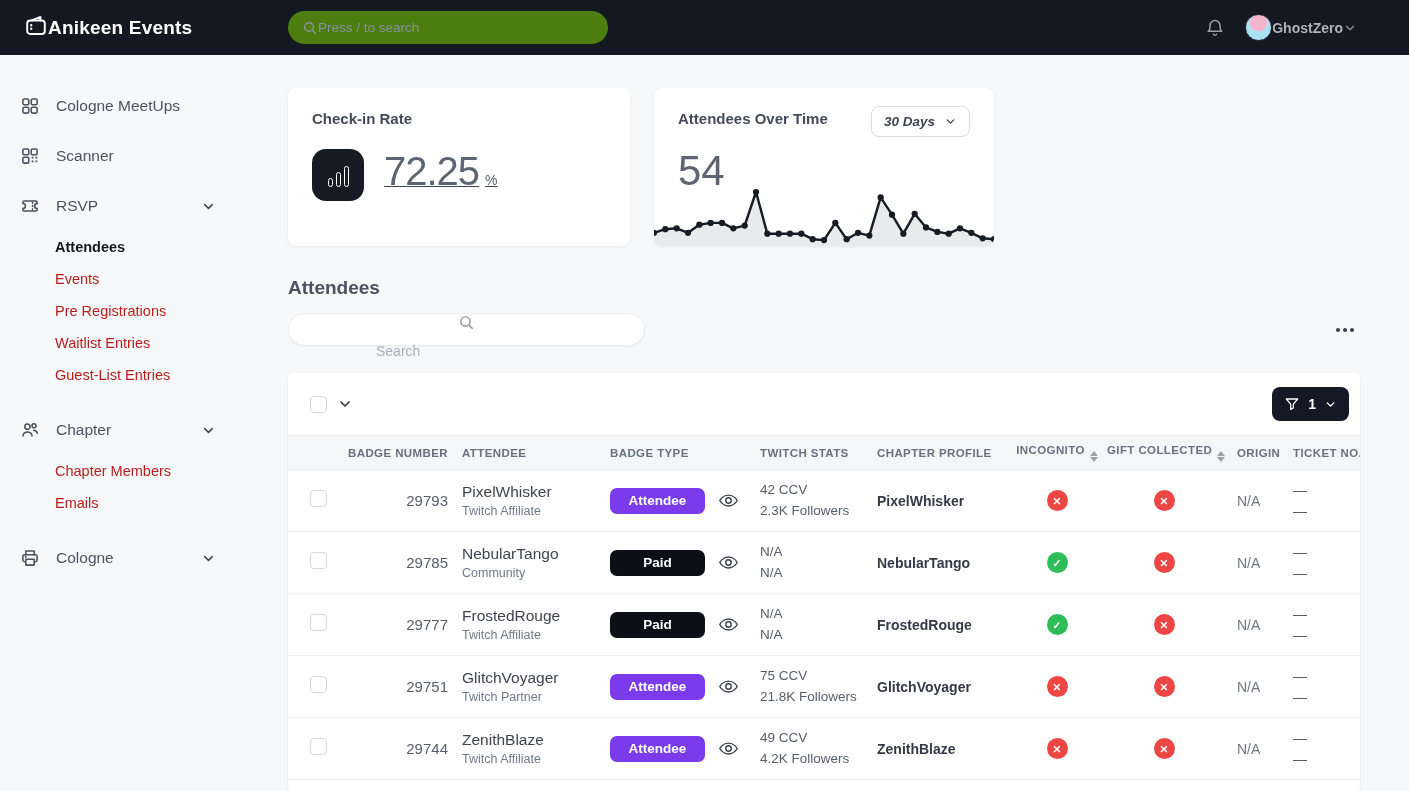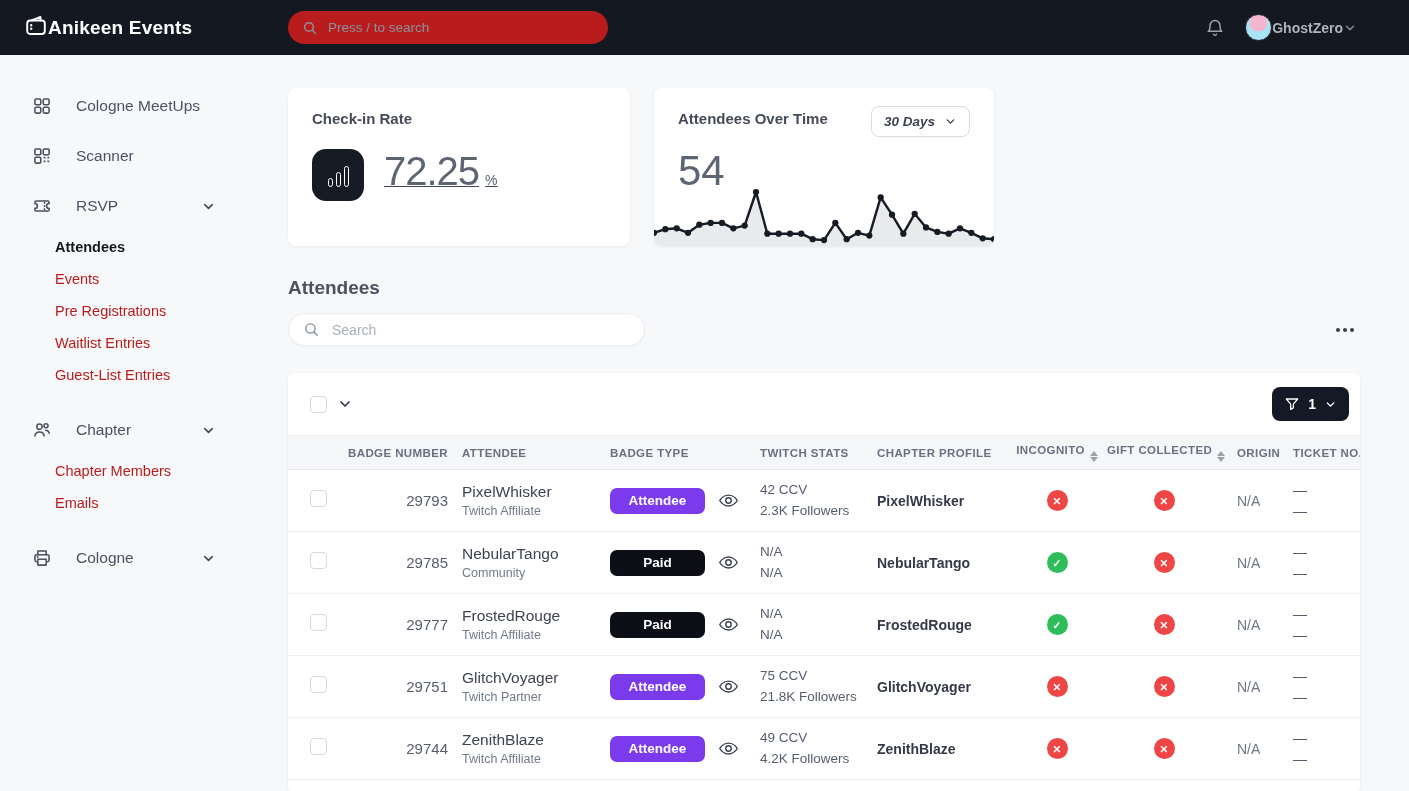--- a/index.html
+++ b/index.html
@@ -3,39 +3,39 @@
 <meta charset="utf-8">
 <style>
   * { box-sizing: border-box; margin: 0; padding: 0; }
   html,body { width:1409px; height:791px; overflow:hidden; }
   body { font-family:"Liberation Sans", sans-serif; background:#f7f8fa; color:#3f4453; }
 
   
   .navbar { height:55px; background:#141821; display:flex; align-items:center; padding:0 52px 0 24px; }
   .brand { display:flex; align-items:center; width:264px; color:#fff; }
   .brand-title { font-size:19px; font-weight:bold; letter-spacing:.2px; }
-  .nav-search { display:flex; align-items:center; gap:10px; width:320px; height:33px;
-    background:#b91c1c; border-radius:17px; padding:0 14px; }
+  .nav-search { display:flex; align-items:center; width:320px; height:33px;
+    background:#4d7c0f; border-radius:17px; padding:0 14px; }
   .nav-search input { flex:1; background:transparent; border:none; outline:none;
     color:#c9ced6; font-size:13.5px; font-family:inherit; }
   .nav-search input::placeholder { color:#8a929c; }
   .nav-right { margin-left:auto; display:flex; align-items:center; gap:20px; }
   .bell { color:#9aa2ac; display:flex; cursor:pointer; }
   .user-chip { display:flex; align-items:center; gap:0; cursor:pointer; }
   .avatar { width:27px; height:27px; border-radius:50%;
     background: radial-gradient(circle at 50% 30%, #f5b6cd 0 38%, #f5b6cd 40%, #a9e2f2 42%);
     border:1px solid #2a3039; }
   .user-name { color:#aeb4be; font-weight:bold; font-size:14px; }
   .chev { color:#8a919b; display:flex; }
 
   
   .layout { display:flex; height:736px; }
   .sidebar { width:260px; padding-top:26px; flex:none; }
-  .side-item { display:flex; align-items:center; gap:24px; padding:15px 44px 15px 20px;
-    color:#4b5260; font-size:15.5px; cursor:pointer;margin-left:12px; }
+  .side-item { display:flex; align-items:center; gap:16px; padding:15px 44px 15px 20px;
+    color:#4b5260; font-size:15.5px; cursor:pointer; }
   .side-item .icn { display:flex; color:#4b5260; flex:none; }
   .side-item .grp-chev { margin-left:auto; color:#3a404c; display:flex; }
   .side-sub { padding:8px 0 8px 55px; font-size:14.5px; color:#b91c1c; cursor:pointer; }
   .side-sub.active { color:#15181f; font-weight:bold; }
   .side-gap { height:14px; }
 
   
   .main { flex:1; padding:33px 0 0 28px; }
   .cards { display:flex; gap:24px; }
   .card { background:#fff; border-radius:8px; box-shadow:0 1px 3px rgba(20,24,33,.07); }
@@ -51,21 +51,21 @@
   .card.overtime { width:340px; height:158px; padding:22px 24px 0; position:relative; overflow:hidden; }
   .overtime-head { display:flex; align-items:flex-start; justify-content:space-between; }
   .range-select { display:flex; align-items:center; gap:9px; border:1px solid #d8dce1; border-radius:8px;
     padding:7px 12px; font-size:13.5px; font-weight:bold; color:#3f4453; background:#fff; cursor:pointer; margin-top:-4px;font-style:italic;}
   .overtime-num { font-size:42px; color:#5d6472; margin-top:10px; }
   .spark { position:absolute; left:0; right:0; bottom:0; height:62px; width:100%; display:block; }
 
   .section-title { font-size:19px; color:#4b5260; margin:31px 0 14px; }
   .search-row { display:flex; align-items:center; justify-content:space-between; width:1072px; }
   .table-search { display:flex; align-items:center; gap:12px; width:357px; height:33px; background:#fff;
-    border:1px solid #eceef1; border-radius:17px; padding:0 14px; box-shadow:0 1px 2px rgba(20,24,33,.04); }
+    border:1px solid #eceef1; border-radius:17px; padding:0 14px; box-shadow:0 1px 2px rgba(20,24,33,.04);flex-direction:column; }
   .table-search input { flex:1; border:none; outline:none; font-size:14px; color:#4b5260; font-family:inherit; background:transparent; }
   .table-search input::placeholder { color:#aab0ba; }
   .more-dots { display:flex; gap:3px; padding:6px; cursor:pointer; }
   .more-dots i { width:4px; height:4px; border-radius:50%; background:#3a3f4a; }
 
   
   .table-card { width:1072px; margin-top:27px; background:#fff; border-radius:6px;
     box-shadow:0 1px 3px rgba(20,24,33,.07); height:420px; overflow:hidden; }
   .table-toolbar { height:62px; display:flex; align-items:center; padding:0 11px 0 22px; }
   .checkbox { width:17px; height:17px; border:1.5px solid #d5d9de; border-radius:4px; background:#fff;

